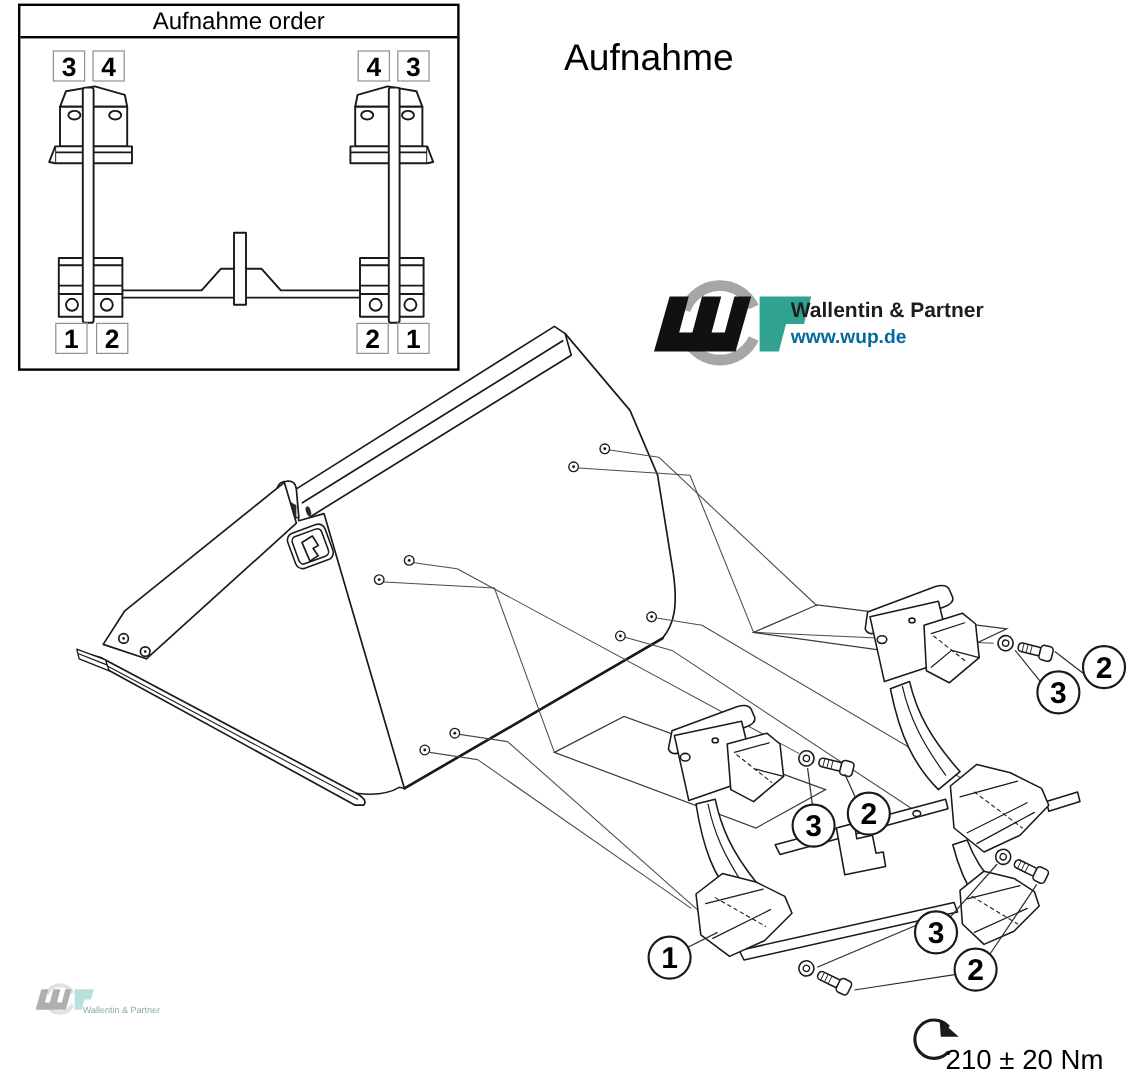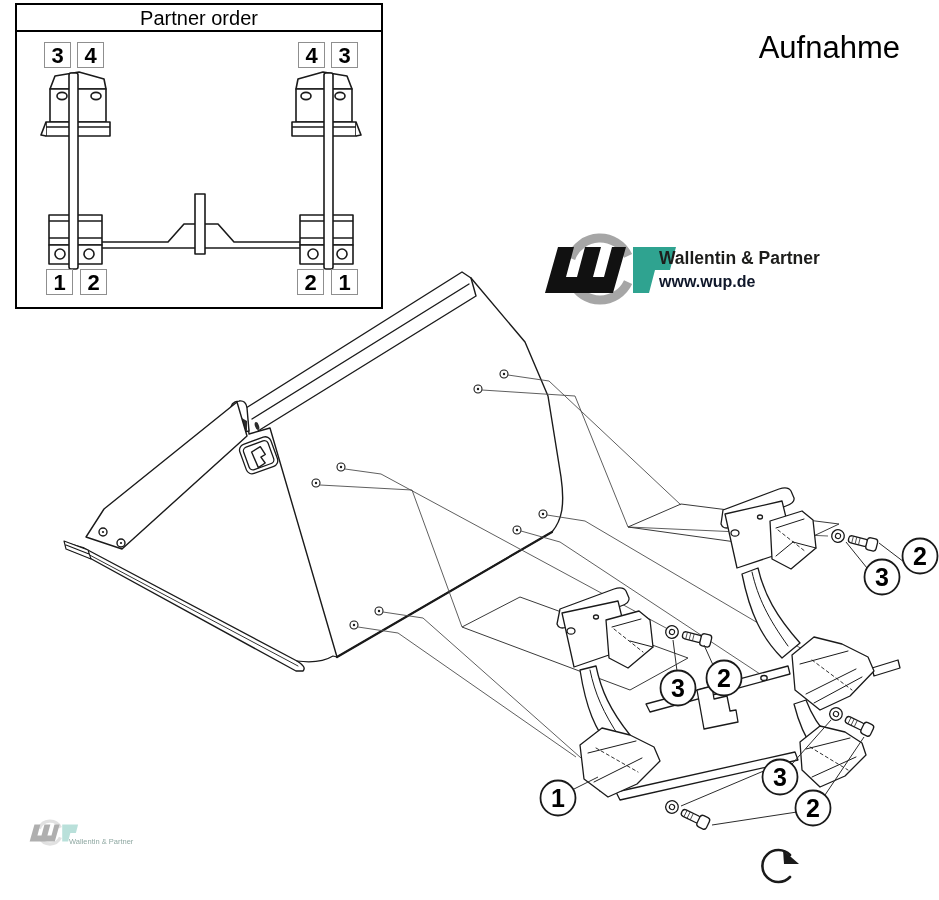--- a/index.html
+++ b/index.html
@@ -17,25 +17,25 @@
     position:absolute;left:0;top:0;width:100%;height:27px;line-height:27px;
     border-bottom:2.5px solid #000;text-align:center;font-size:20px;box-sizing:border-box;
   }
   .mo-svg{position:absolute;left:0;top:0;}
   .mo-label{
     position:absolute;width:27px;height:26px;line-height:26px;text-align:center;
     border:1.5px solid #8f8f8f;background:#fff;font-size:22px;font-weight:bold;box-sizing:border-box;
   }
   
   .page-title{
-    position:absolute;left:470px;top:28px;width:430px;text-align:right;
+    position:absolute;left:470px;top:28px;width:430px;text-align:left;
     font-size:31px;line-height:39px;
   }
   .logo-name{position:absolute;left:659px;top:248px;font-size:17.5px;font-weight:bold;color:#1d1d1b;}
-  .logo-url{position:absolute;left:659px;top:273px;font-size:16px;font-weight:bold;color:#0f172a;}
+  .logo-url{position:absolute;left:659px;top:273px;font-size:16px;font-weight:bold;color:#0369a1;}
   .torque-label{position:absolute;left:788px;top:870px;font-size:23px;}
   .watermark-text{position:absolute;left:69px;top:837px;font-size:7.5px;color:#8fa8a2;}
   .callout-text{font-size:25px;font-weight:bold;}
 </style>
 </head>
 <body>
 
 <div class="stage">
 
   <svg class="main-svg" width="939" height="900" viewBox="0 0 939 900">
@@ -256,33 +256,34 @@
           <line x1="32" y1="233" x2="85" y2="233"></line>
           <rect x="32" y="240" width="53" height="19"></rect>
           <circle cx="43" cy="249" r="5"></circle>
           <circle cx="72" cy="249" r="5"></circle>
           <rect x="52" y="68" width="9" height="196" rx="2"></rect>
         </g>
 
         <use href="#mo-tower" transform="translate(368,0) scale(-1,1)"></use>
       </g>
     </svg>
-    <div class="mo-title">Partner order</div>
+    <div class="mo-title">Aufnahme order</div>
     <div class="mo-label" style="left:27px;top:37px">3</div>
     <div class="mo-label" style="left:60px;top:37px">4</div>
     <div class="mo-label" style="left:281px;top:37px">4</div>
     <div class="mo-label" style="left:314px;top:37px">3</div>
     <div class="mo-label" style="left:29px;top:264px">1</div>
     <div class="mo-label" style="left:63px;top:264px">2</div>
     <div class="mo-label" style="left:280px;top:264px">2</div>
     <div class="mo-label" style="left:314px;top:264px">1</div>
   </div>
 
   <div class="page-title">
     <div>Aufnahme</div>
   </div>
 
   <div class="logo-name">Wallentin &amp; Partner</div>
   <div class="logo-url">www.wup.de</div>
 
+  <div class="torque-label">210 ± 20 Nm</div>
 
   <div class="watermark-text">Wallentin &amp; Partner</div>
 </div>
 
 </body></html>

